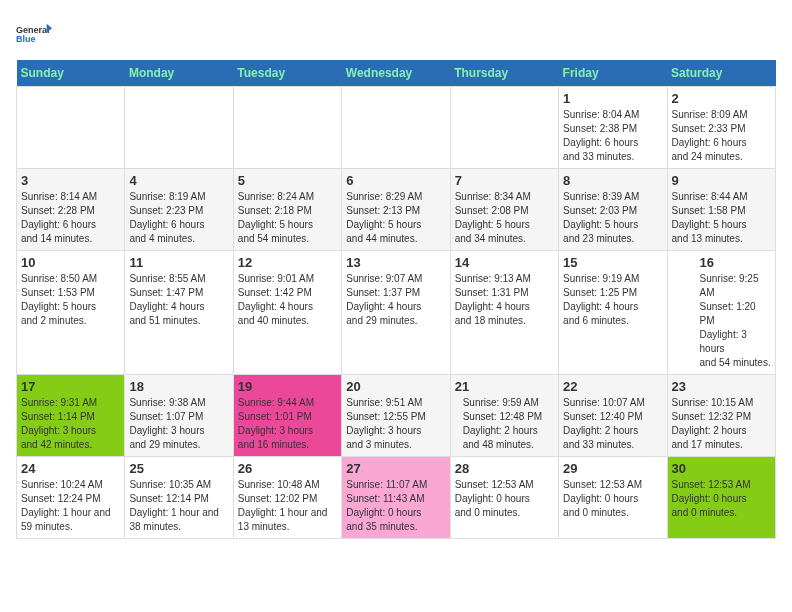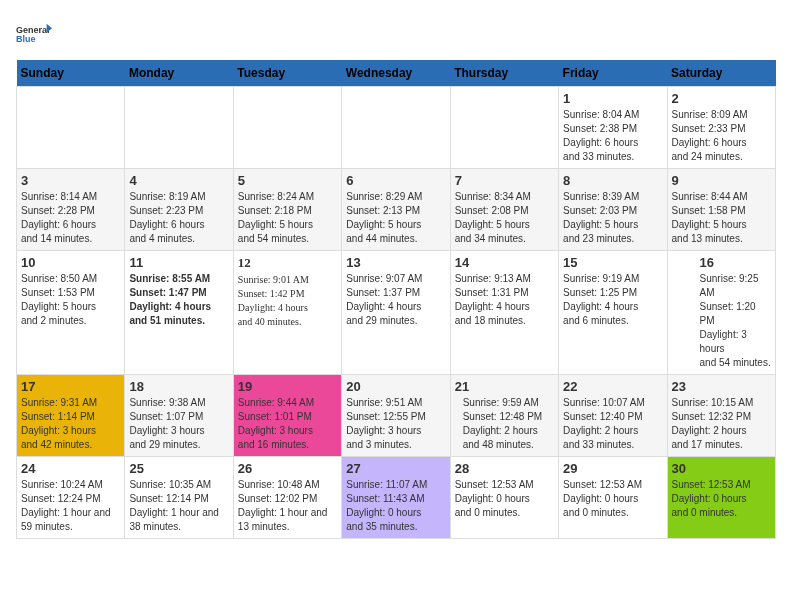--- a/index.html
+++ b/index.html
@@ -33,21 +33,21 @@
       font-size: 16px;
       color: #333;
     }
     table {
       width: 100%;
       border-collapse: collapse;
       font-size: 11px;
     }
     th {
       background-color: #2a6db5;
-      color: #000000;
+      color: #86efac;
       text-align: left;
       padding: 6px 4px;
       font-size: 12px;
       font-weight: bold;
     }
     td {
       border: 1px solid #ddd;
       vertical-align: top;
       padding: 4px;
       height: 80px;
@@ -181,26 +181,26 @@
       <tr>
         <td style="background-color: rgb(255, 255, 255);">
           <span class="day-number">10</span>
           <div class="day-info" style="white-space: pre-line;">Sunrise: 8:50 AM
 Sunset: 1:53 PM
 Daylight: 5 hours
 and 2 minutes.</div>
         </td>
         <td style="background-color: rgb(255, 255, 255);">
           <span class="day-number">11</span>
-          <div class="day-info" style="white-space: pre-line; font-weight: bold;">Sunrise: 8:55 AM
+          <div class="day-info" style="white-space: pre-line;">Sunrise: 8:55 AM
 Sunset: 1:47 PM
 Daylight: 4 hours
 and 51 minutes.</div>
         </td>
-        <td style="background-color: rgb(255, 255, 255); font-family: Liberation Serif, serif;">
+        <td style="background-color: rgb(255, 255, 255);">
           <span class="day-number">12</span>
           <div class="day-info" style="white-space: pre-line;">Sunrise: 9:01 AM
 Sunset: 1:42 PM
 Daylight: 4 hours
 and 40 minutes.</div>
         </td>
         <td style="background-color: rgb(255, 255, 255);">
           <span class="day-number">13</span>
           <div class="day-info" style="white-space: pre-line;">Sunrise: 9:07 AM
 Sunset: 1:37 PM
@@ -223,21 +223,21 @@
         </td>
         <td style="background-color: rgb(255, 255, 255); padding-left: 32px;">
           <span class="day-number">16</span>
           <div class="day-info" style="white-space: pre-line;">Sunrise: 9:25 AM
 Sunset: 1:20 PM
 Daylight: 3 hours
 and 54 minutes.</div>
         </td>
       </tr>
       <tr>
-        <td style="background-color: #eab308;">
+        <td style="background-color: #84cc16;">
           <span class="day-number">17</span>
           <div class="day-info" style="white-space: pre-line;">Sunrise: 9:31 AM
 Sunset: 1:14 PM
 Daylight: 3 hours
 and 42 minutes.</div>
         </td>
         <td style="background-color: rgb(245, 245, 245);">
           <span class="day-number">18</span>
           <div class="day-info" style="white-space: pre-line;">Sunrise: 9:38 AM
 Sunset: 1:07 PM
@@ -295,21 +295,21 @@
 Daylight: 1 hour and
 38 minutes.</div>
         </td>
         <td style="background-color: rgb(255, 255, 255);">
           <span class="day-number">26</span>
           <div class="day-info" style="white-space: pre-line;">Sunrise: 10:48 AM
 Sunset: 12:02 PM
 Daylight: 1 hour and
 13 minutes.</div>
         </td>
-        <td style="background-color: #c4b5fd;">
+        <td style="background-color: #f9a8d4;">
           <span class="day-number">27</span>
           <div class="day-info" style="white-space: pre-line;">Sunrise: 11:07 AM
 Sunset: 11:43 AM
 Daylight: 0 hours
 and 35 minutes.</div>
         </td>
         <td style="background-color: rgb(255, 255, 255);">
           <span class="day-number">28</span>
           <div class="day-info" style="white-space: pre-line;">Sunset: 12:53 AM
 Daylight: 0 hours

